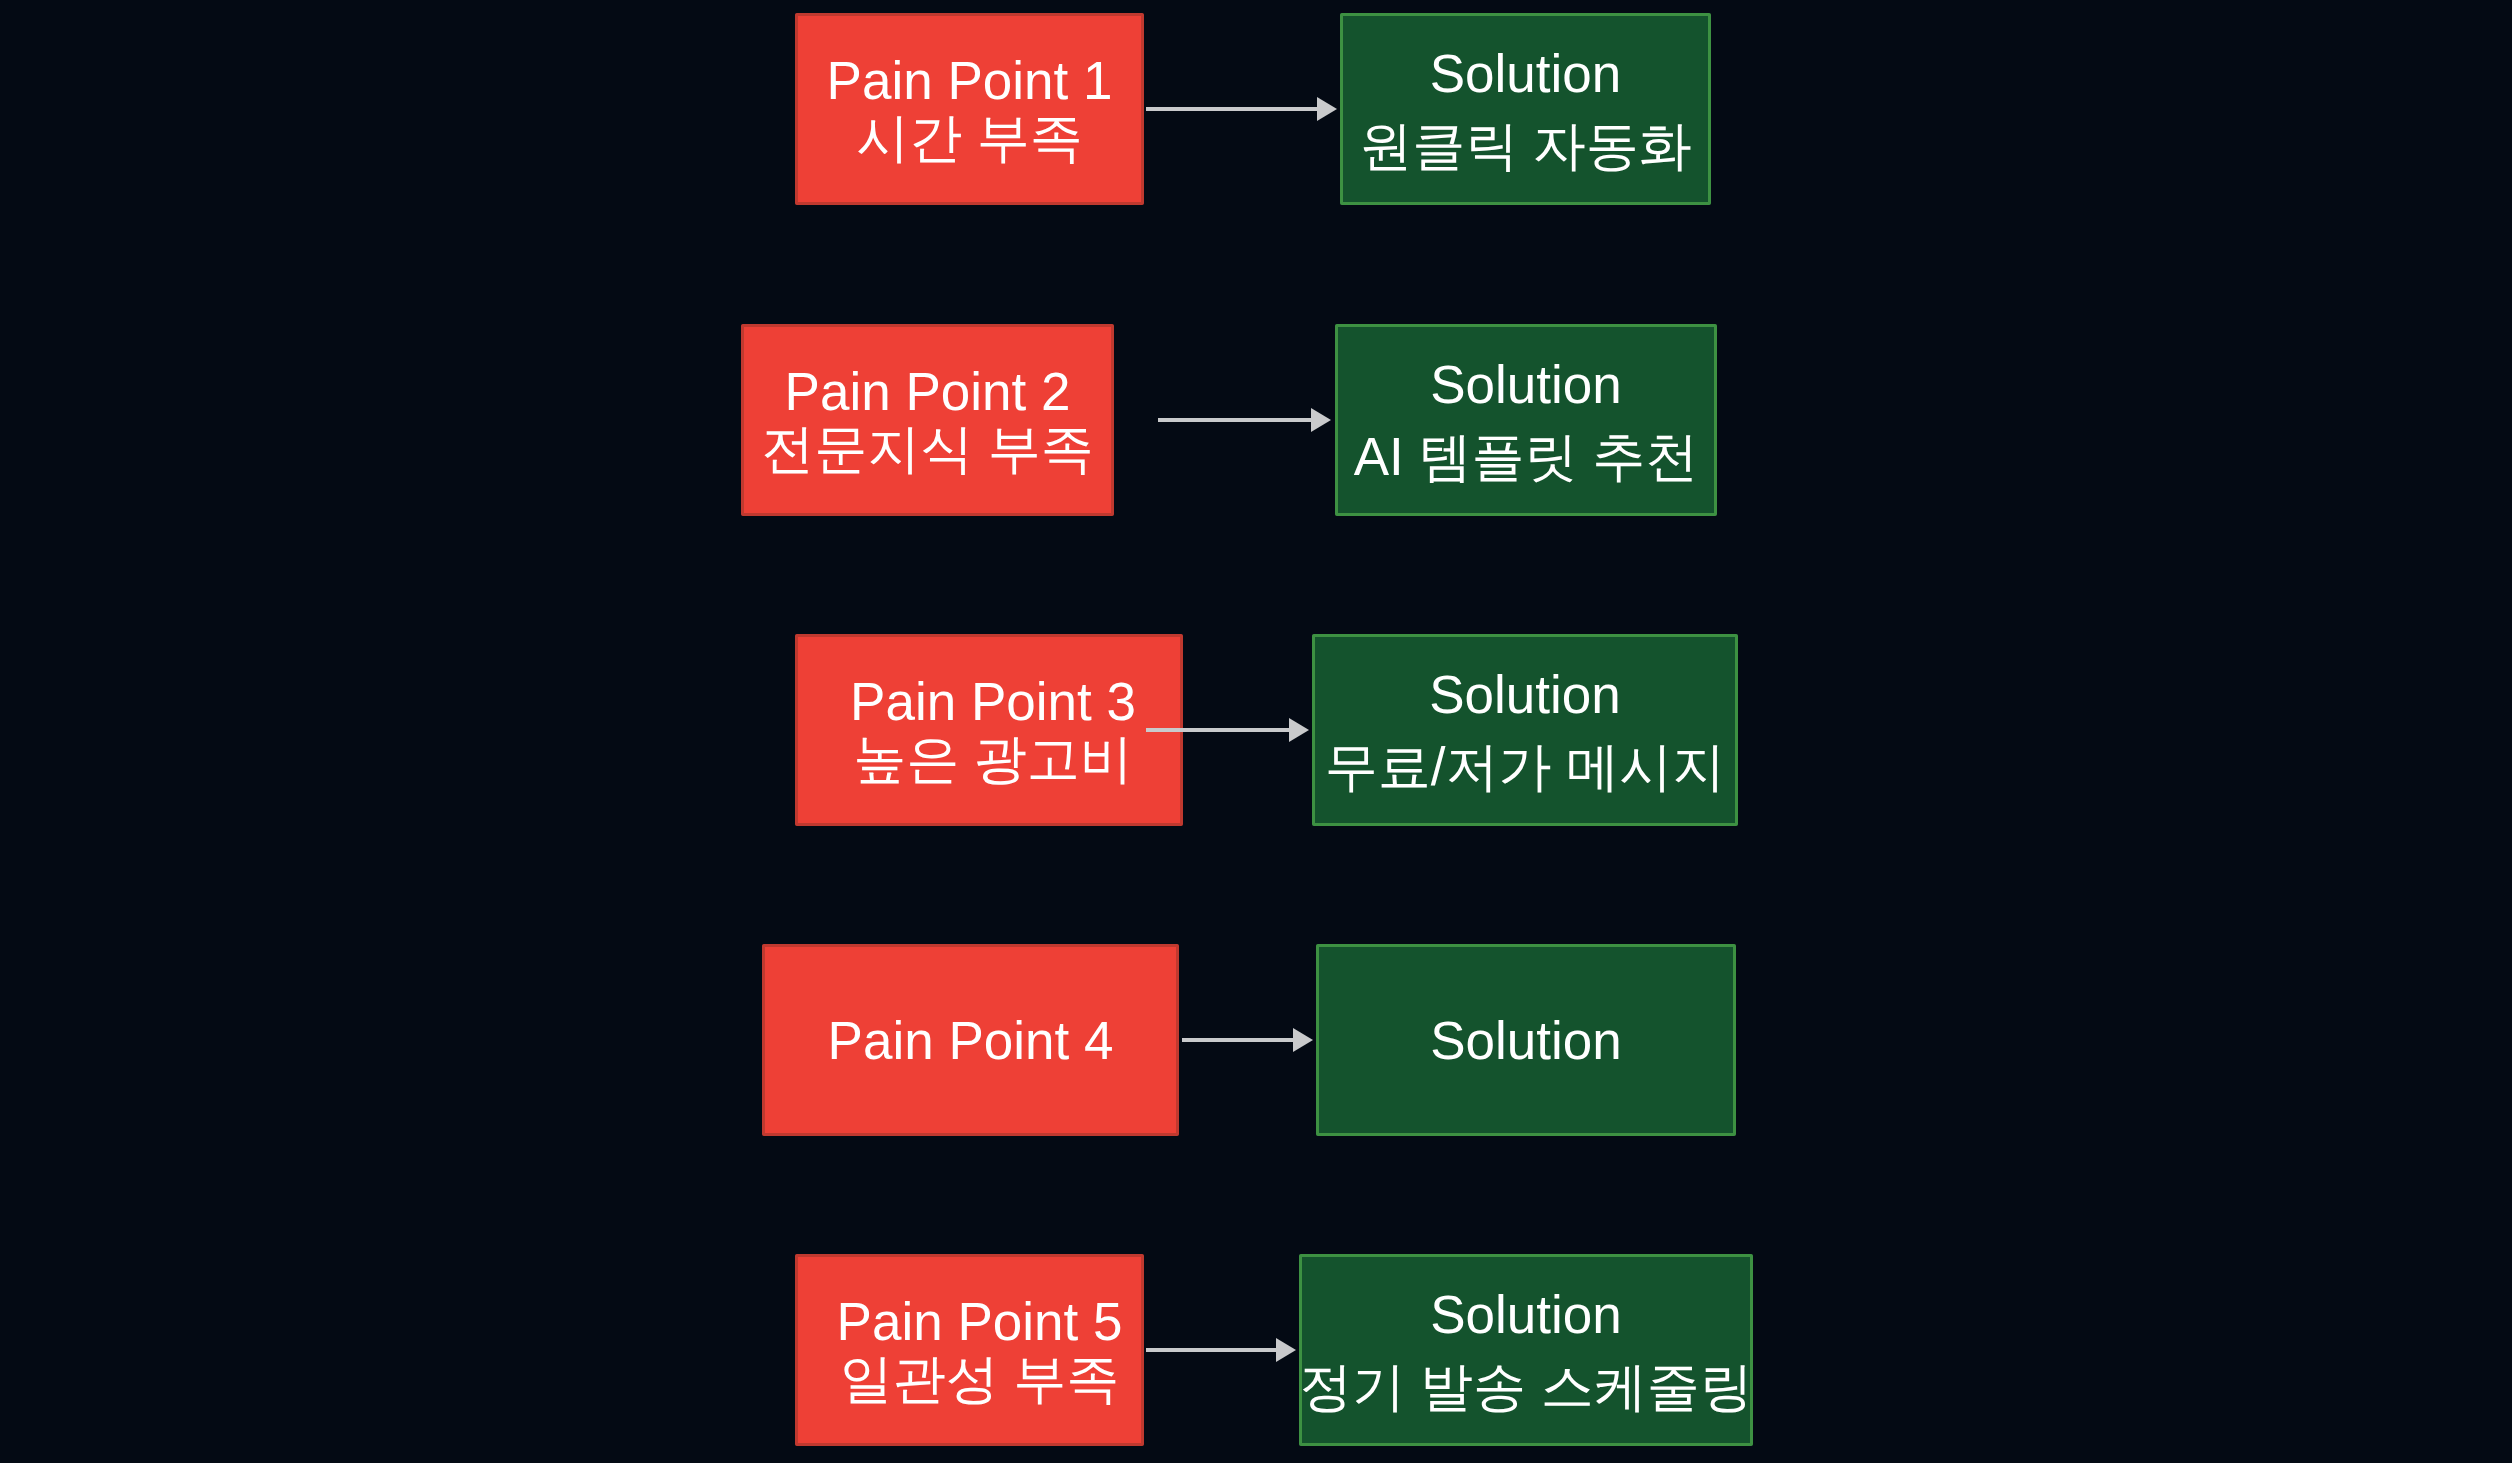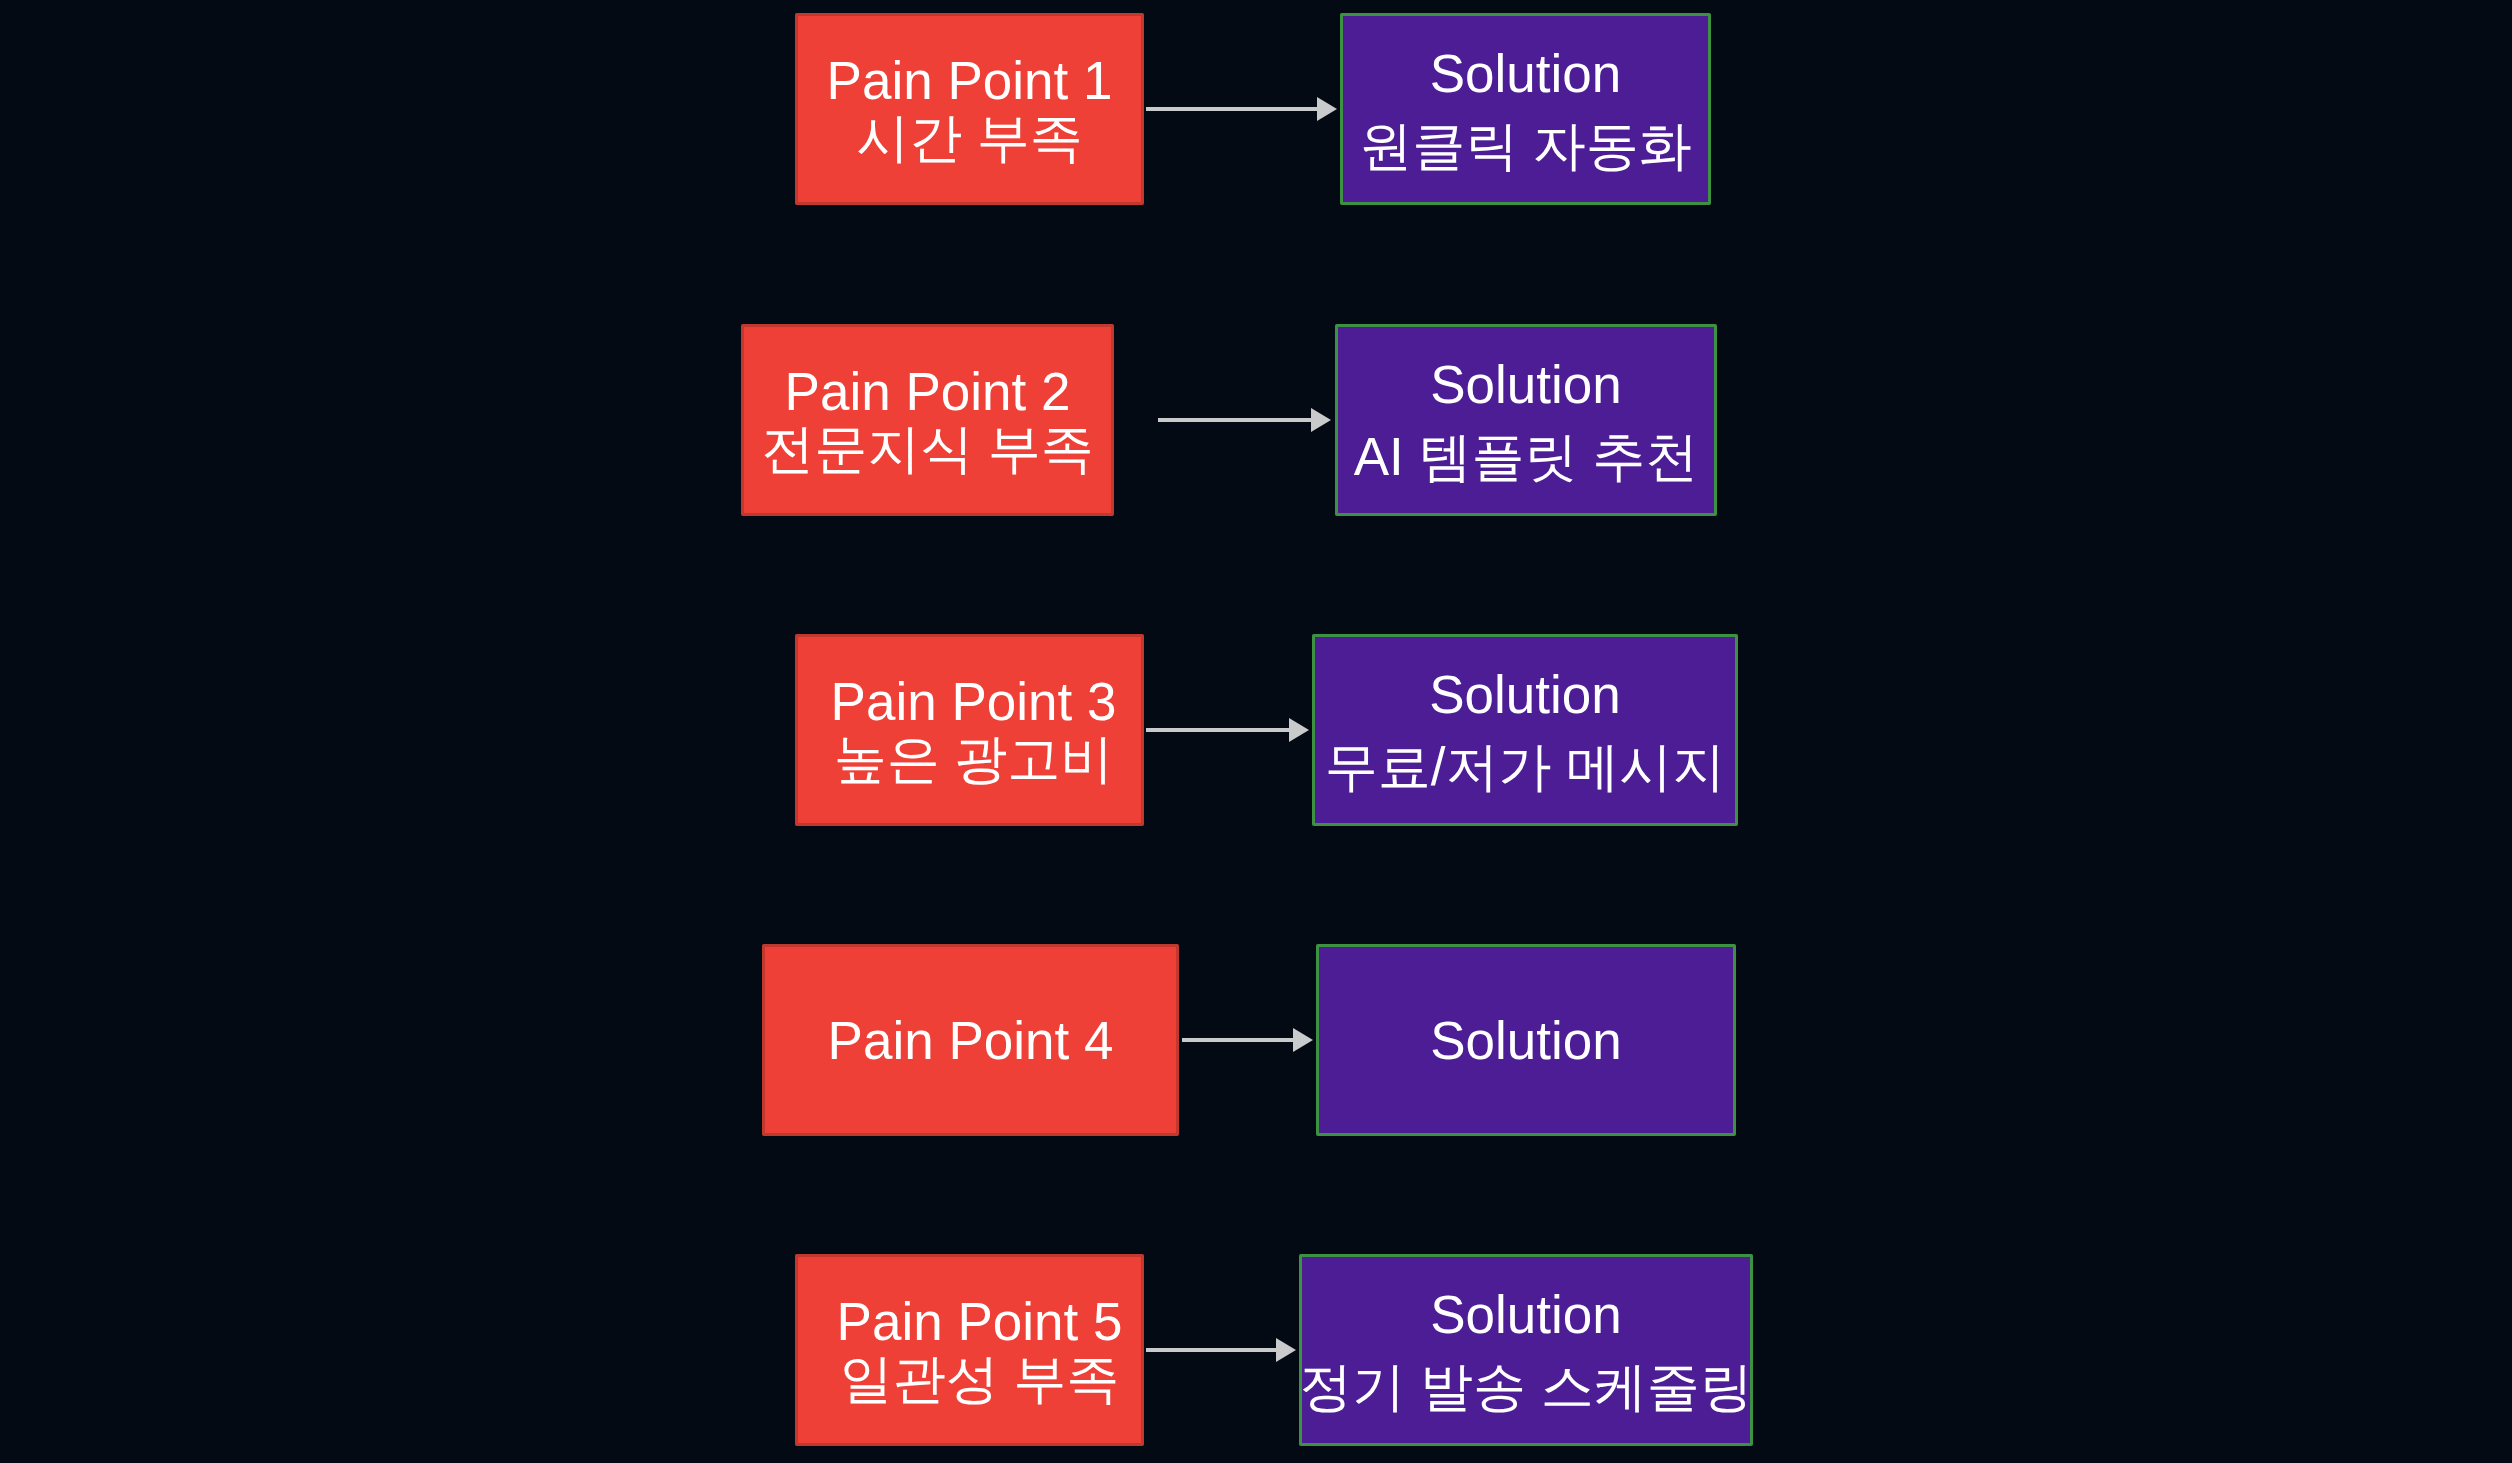--- a/index.html
+++ b/index.html
@@ -42,28 +42,28 @@
     font-size: 53px;
     line-height: 57px;
     border-radius: 1.8px;
     white-space: nowrap;
   }
   .pain {
     background: #ee4036;
     border: 3.7px solid #c0392f;
   }
   .sol {
-    background: #4c1d95;
+    background: #14532d;
     border: 3.7px solid #3d9142;
     gap: 15px;
   }
 
   
   .r1 .pain { left: 795px; width: 349px; }
-  .r3 .pain { left: 795px; width: 349px; padding-left: 8px; }
+  .r3 .pain { left: 795px; width: 388px; padding-left: 8px; }
   .r5 .pain { left: 795px; width: 349px; padding-left: 20px; }
   .r2 .pain { left: 741px; width: 373px; }
   .r4 .pain { left: 762px; width: 417px; }
 
   .r1 .sol { left: 1340px; width: 371px; }
   .r2 .sol { left: 1335px; width: 382px; }
   .r3 .sol { left: 1312px; width: 426px; }
   .r4 .sol { left: 1316px; width: 420px; }
   .r5 .sol { left: 1299px; width: 454px; }
 

